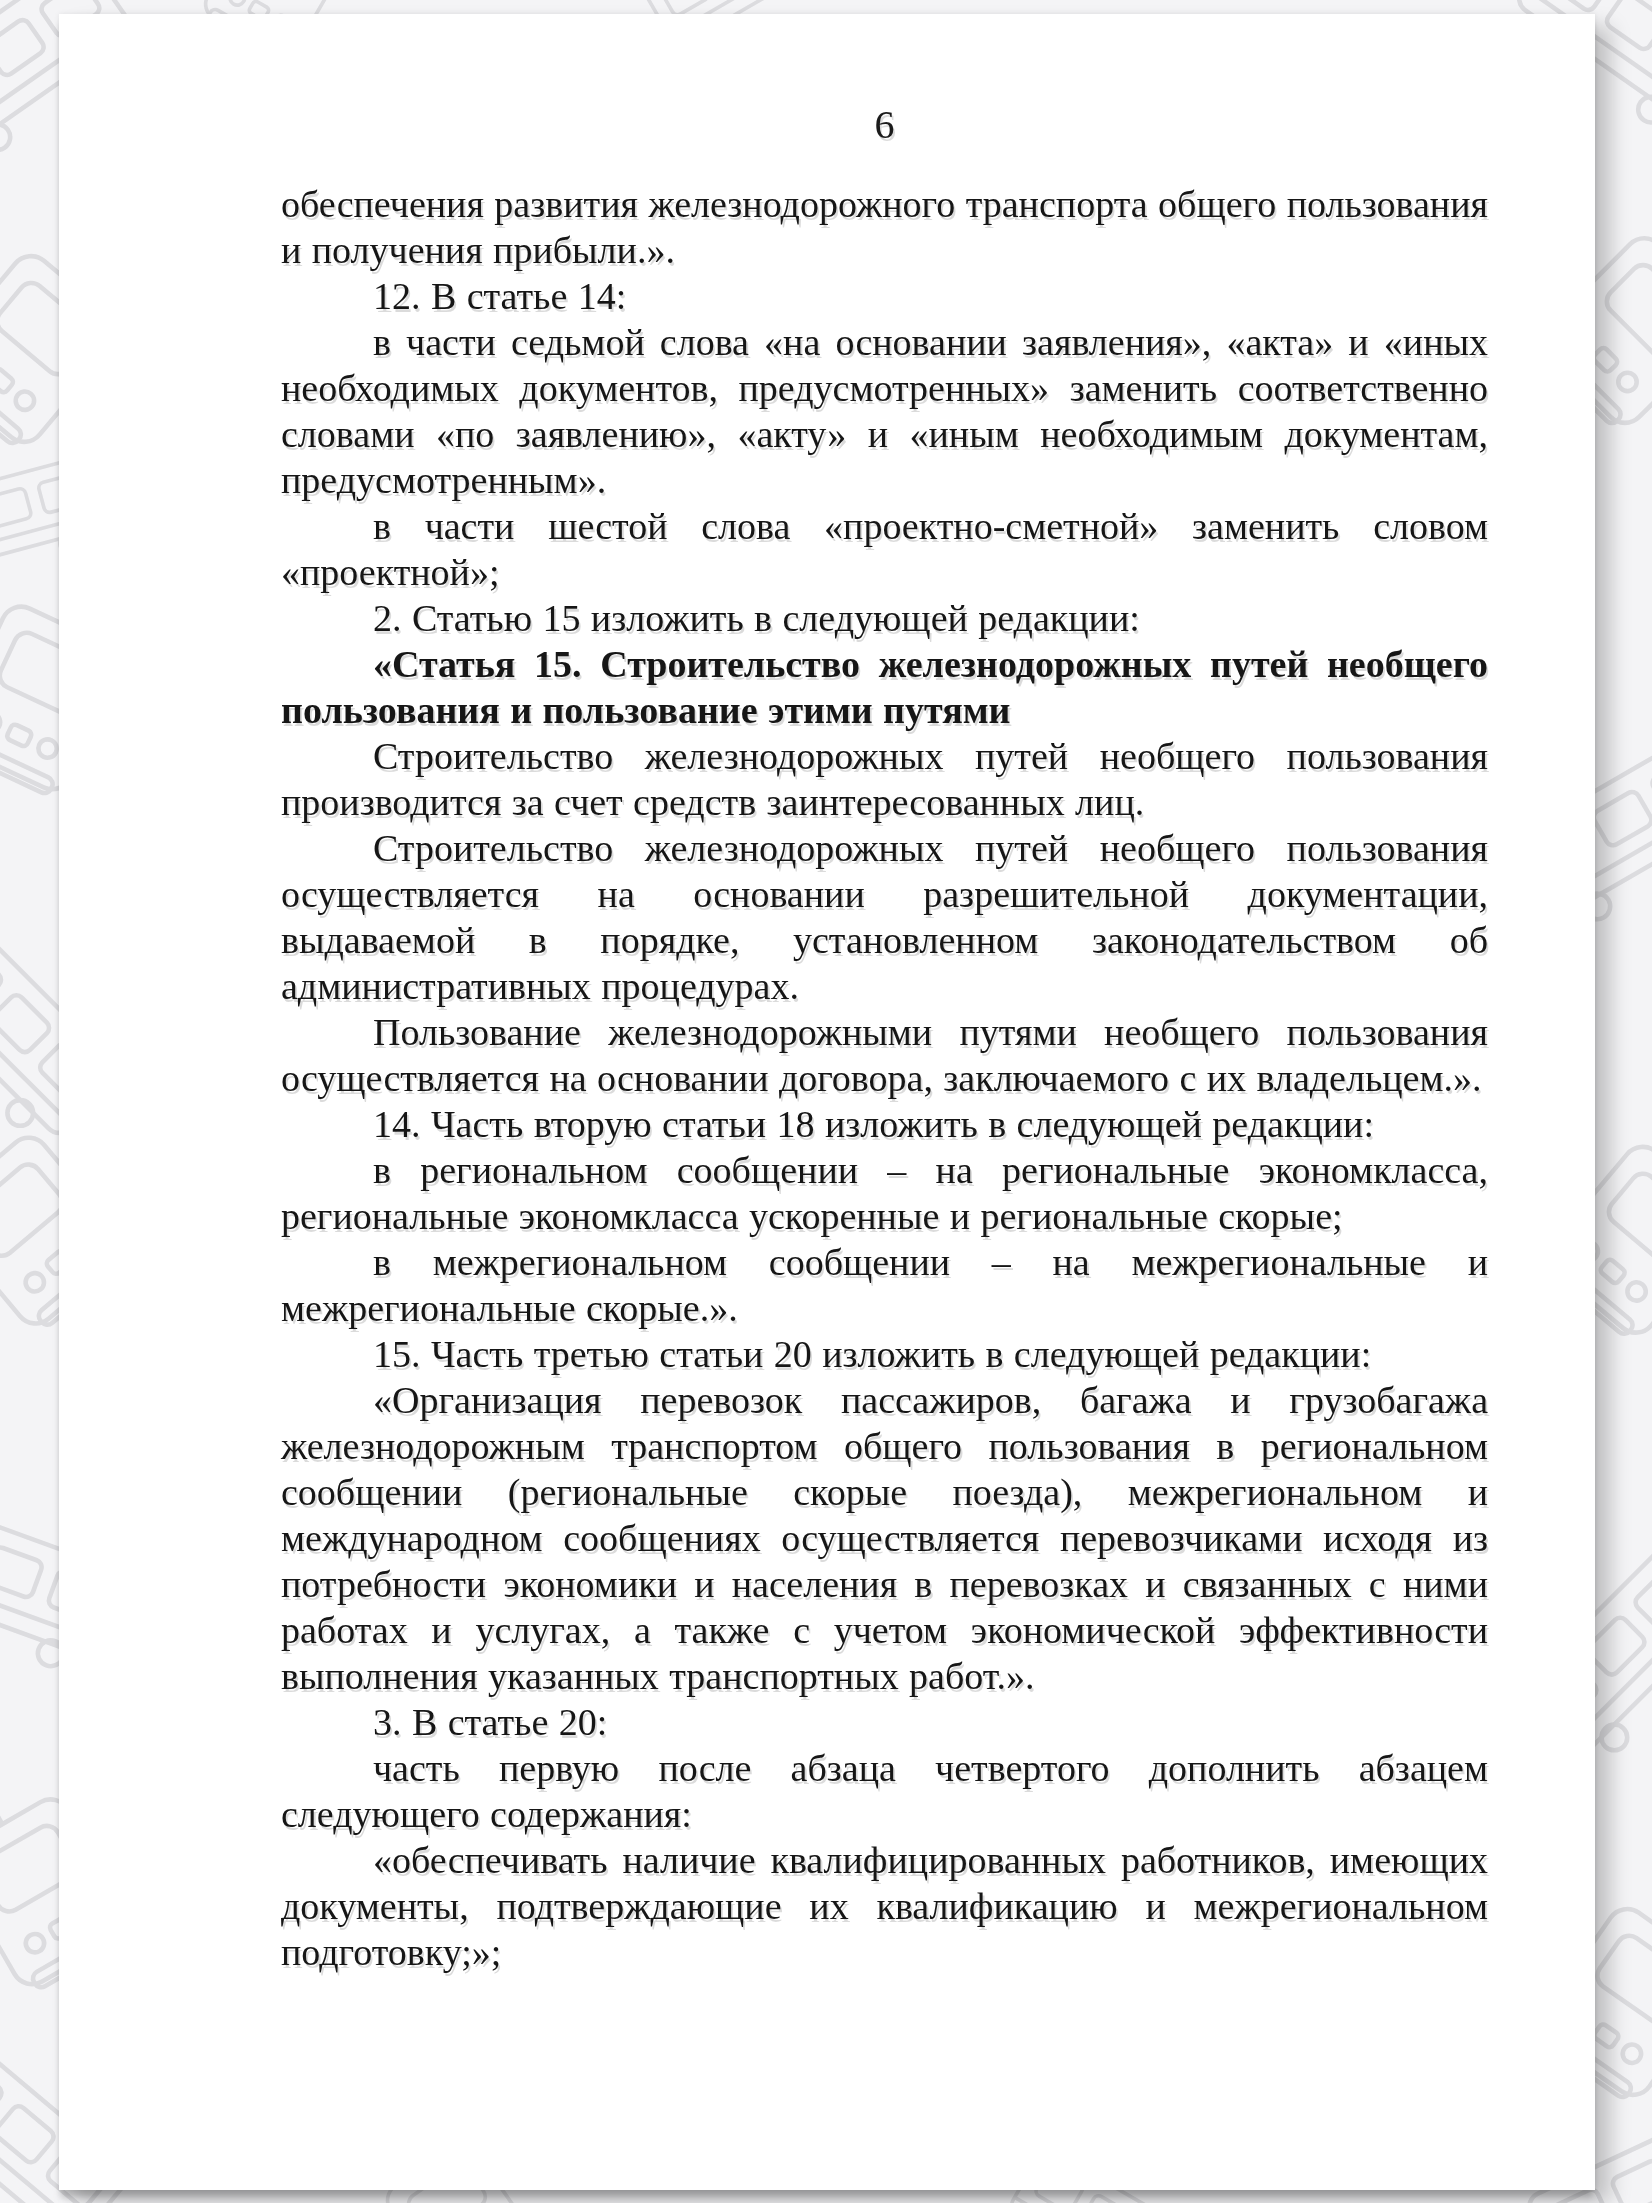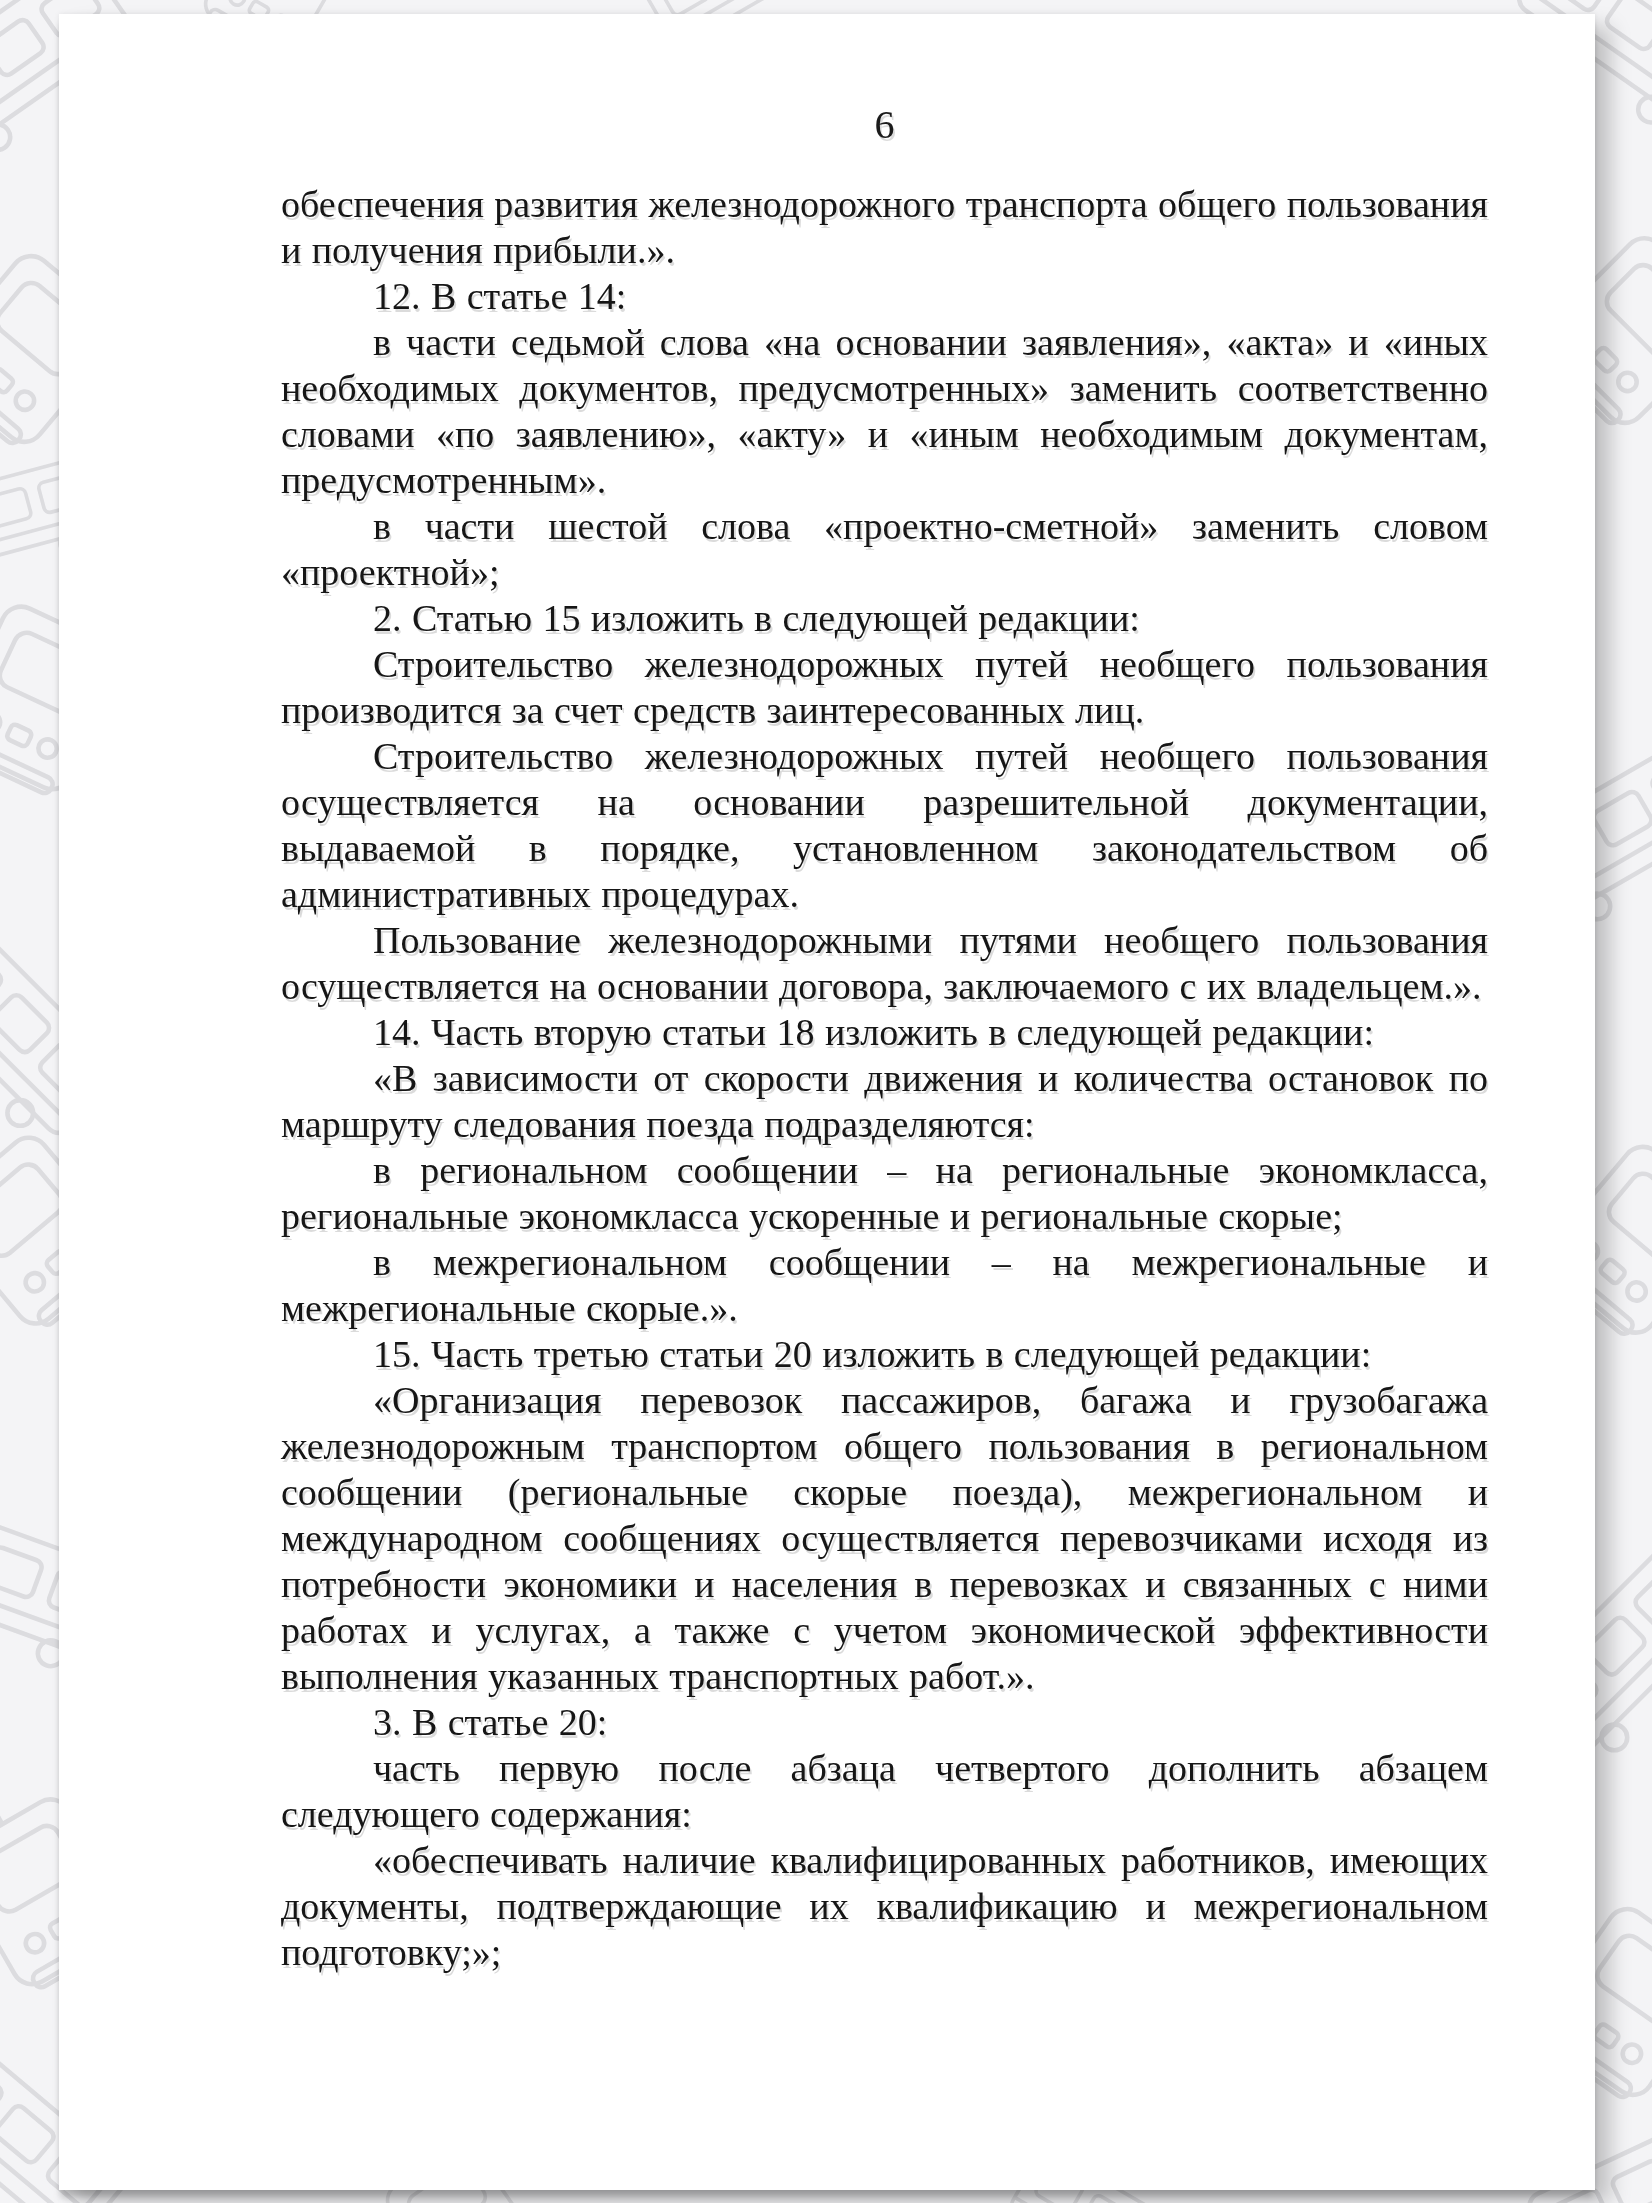--- a/index.html
+++ b/index.html
@@ -113,25 +113,25 @@
   </svg>
 
   <div class="page">
     <div class="page-number">6</div>
     <div class="content" id="paragraphs">
         <p class="">обеспечения развития железнодорожного транспорта общего пользования и получения прибыли.».</p>
         <p class="indent">12. В статье 14:</p>
         <p class="indent">в части седьмой слова «на основании заявления», «акта» и «иных необходимых документов, предусмотренных» заменить соответственно словами «по заявлению», «акту» и «иным необходимым документам, предусмотренным».</p>
         <p class="indent">в части шестой слова «проектно-сметной» заменить словом «проектной»;</p>
         <p class="indent">2. Статью 15 изложить в следующей редакции:</p>
+        <p class="indent bold">«Статья 15. Строительство железнодорожных путей необщего пользования и пользование этими путями</p>
         <p class="indent">Строительство железнодорожных путей необщего пользования производится за счет средств заинтересованных лиц.</p>
         <p class="indent">Строительство железнодорожных путей необщего пользования осуществляется на основании разрешительной документации, выдаваемой в порядке, установленном законодательством об административных процедурах.</p>
         <p class="indent">Пользование железнодорожными путями необщего пользования осуществляется на основании договора, заключаемого с их владельцем.».</p>
         <p class="indent">14. Часть вторую статьи 18 изложить в следующей редакции:</p>
-        <p class="indent">«В зависимости от скорости движения и количества остановок по маршруту следования поезда подразделяются:</p>
         <p class="indent">в региональном сообщении – на региональные экономкласса, региональные экономкласса ускоренные и региональные скорые;</p>
         <p class="indent">в межрегиональном сообщении – на межрегиональные и межрегиональные скорые.».</p>
         <p class="indent">15. Часть третью статьи 20 изложить в следующей редакции:</p>
         <p class="indent">«Организация перевозок пассажиров, багажа и грузобагажа железнодорожным транспортом общего пользования в региональном сообщении (региональные скорые поезда), межрегиональном и международном сообщениях осуществляется перевозчиками исходя из потребности экономики и населения в перевозках и связанных с ними работах и услугах, а также с учетом экономической эффективности выполнения указанных транспортных работ.».</p>
         <p class="indent">3. В статье 20:</p>
         <p class="indent">часть первую после абзаца четвертого дополнить абзацем следующего содержания:</p>
         <p class="indent">«обеспечивать наличие квалифицированных работников, имеющих документы, подтверждающие их квалификацию и межрегиональном подготовку;»;</p>
       </div>
   </div>
 </div>

